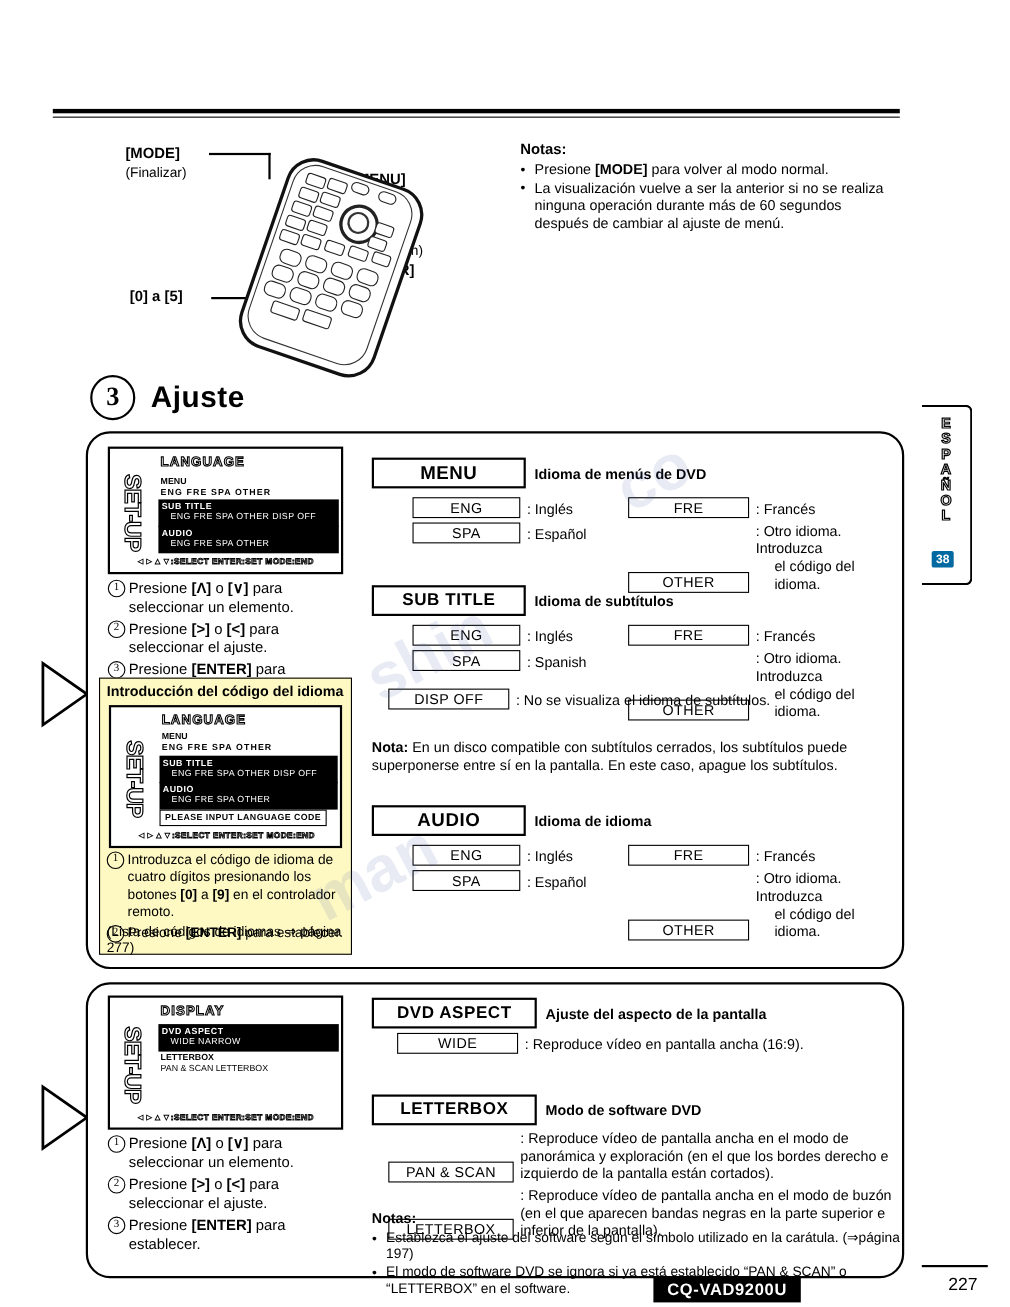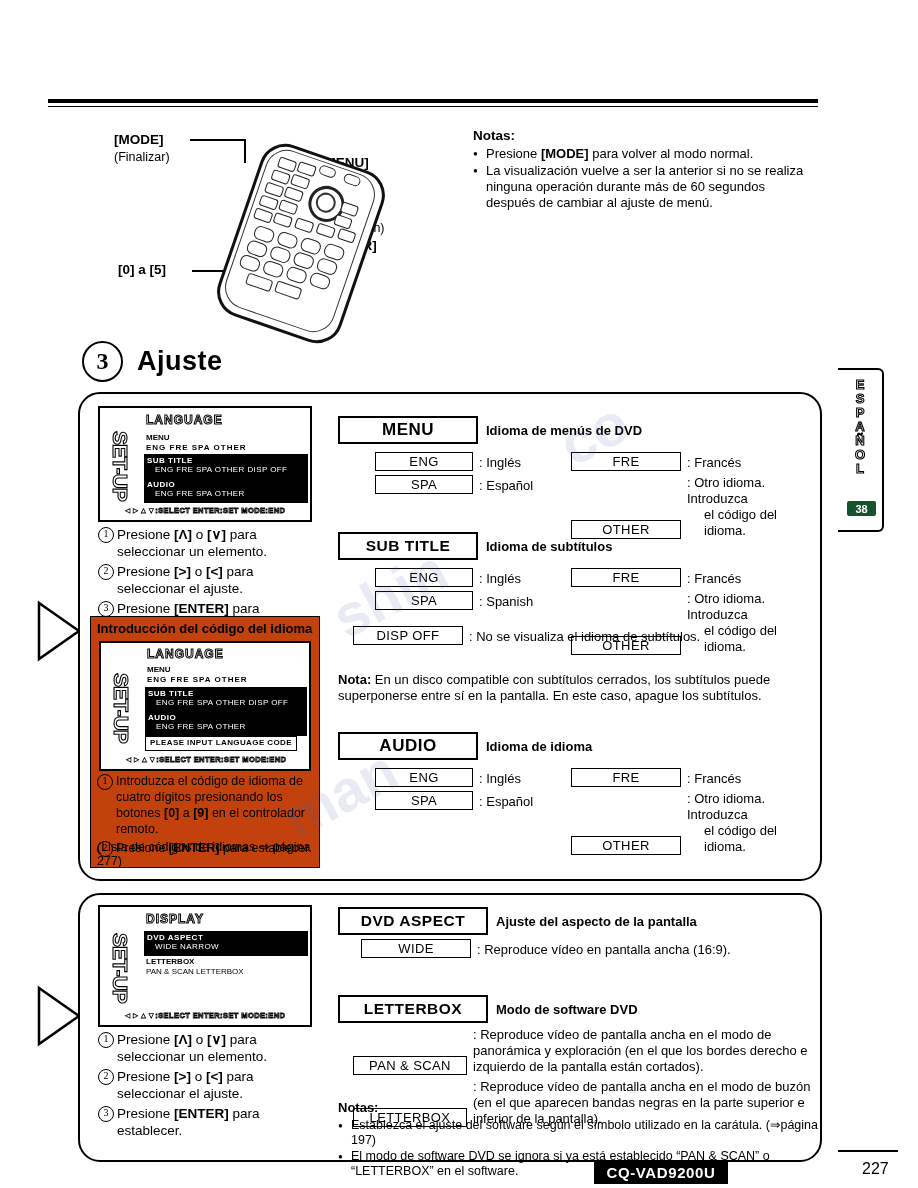--- a/index.html
+++ b/index.html
@@ -99,21 +99,21 @@
   .steps .s{position:relative;padding-left:19px;margin-bottom:3px;}
   .steps .s .n{
     position:absolute;left:0;top:1px;width:14px;height:14px;border:1.2px solid #000;
     border-radius:50%;font-size:10px;line-height:12px;text-align:center;
     font-family:"Liberation Serif",serif;
   }
   .steps b{font-weight:bold;}
 
   
   .codebox{
-    position:absolute;border:1.6px solid #000;background:#c2410c;text-decoration:underline;
+    position:absolute;border:1.6px solid #000;background:#fef9c3;text-decoration:underline;
   }
   .codebox-title{position:absolute;font-size:13px;font-weight:bold;}
 
   
   .sec{position:absolute;}
   .hdr{display:flex;align-items:center;gap:8px;}
   .hdr-box{
     border:2.5px solid #000;width:136px;height:24px;
     display:flex;align-items:center;justify-content:center;
     font-size:17px;font-weight:bold;letter-spacing:.5px;
@@ -136,22 +136,22 @@
   .sidetab{
     position:absolute;left:838px;top:368px;width:44px;height:160px;
     border:2px solid #000;border-left:none;border-radius:0 6px 6px 0;
   }
   .sidetab-text{
     position:absolute;left:0;right:0;top:8px;
     font-size:13px;font-weight:bold;line-height:14px;text-align:center;
     color:#fff;-webkit-text-stroke:1.1px #000;
   }
   .sidetab-num{
-    position:absolute;left:9px;bottom:14px;width:29px;height:15px;
-    background:#14532d;color:#fff;font-size:11px;font-weight:bold;
+    position:absolute;left:9px;bottom:14px;width:20px;height:15px;
+    background:#0369a1;color:#fff;font-size:11px;font-weight:bold;
     display:flex;align-items:center;justify-content:center;border-radius:2px;
   }
 
   
   .foot-model{
     position:absolute;left:594px;top:1160px;width:134px;height:24px;
     background:#000;color:#fff;font-size:15px;font-weight:bold;
     letter-spacing:.6px;display:flex;align-items:center;justify-content:center;
   }
   .foot-page{position:absolute;left:862px;top:1160px;font-size:16px;}

